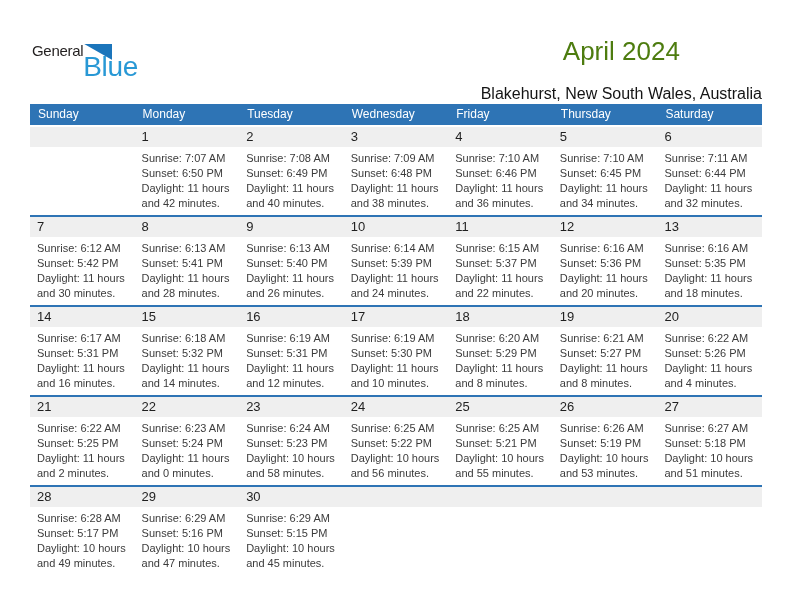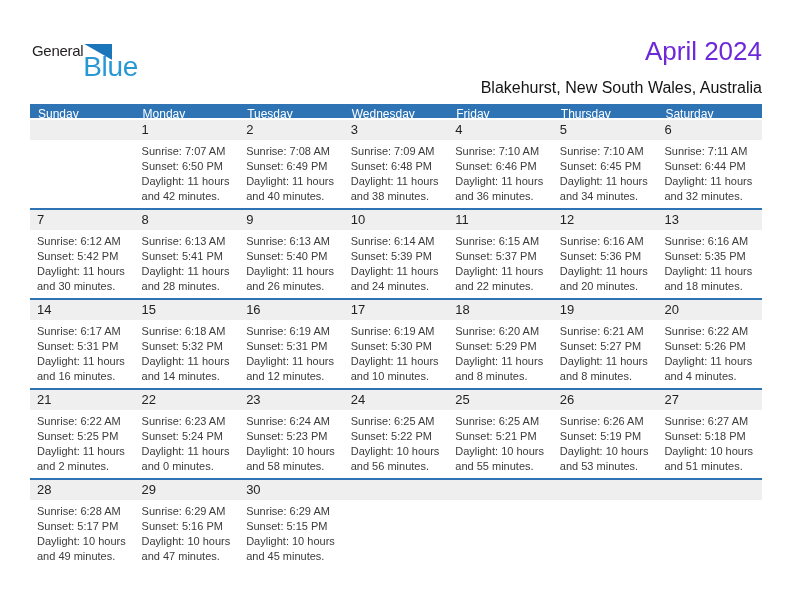--- a/index.html
+++ b/index.html
@@ -10,26 +10,26 @@
   .logo { position:absolute; left:32px; top:40px; width:107px; }
   .logo-line1 { display:flex; align-items:flex-start; }
   .logo-general { font-size:15px; color:#221f1f; letter-spacing:-0.3px; line-height:22px; }
   .logo-triangle { width:28px; height:16px; background:#1b75bb;
     clip-path:polygon(0 0,100% 0,100% 100%); margin-top:4px; margin-left:1px; flex:none; }
   .logo-blue { font-size:28px; color:#2898d5; text-align:right; margin-top:-6px;
     letter-spacing:-0.3px; line-height:22px; padding-right:1px; }
 
   
   .title-block { position:absolute; right:30px; top:36px; text-align:right; }
-  .month-title { font-size:26px; color:#6d28d9; line-height:30px; }
-  .location { font-size:16px; color:#141414; margin-top:13px; }
+  .month-title { font-size:26px; color:#4d7c0f; line-height:30px;text-align:center; }
+  .location { font-size:16px; color:#141414; margin-top:19px; }
 
   
   .calendar { position:absolute; left:30px; top:104px; width:732px; }
-  .weekday-row { display:grid; grid-template-columns:repeat(7,1fr); background:#2e74b5; height:14px; }
+  .weekday-row { display:grid; grid-template-columns:repeat(7,1fr); background:#2e74b5; height:21px; }
   .weekday-cell { color:#ffffff; font-size:12px; line-height:21px; padding-left:8px; overflow:hidden; }
   .week-row { display:grid; grid-template-columns:repeat(7,1fr); border-top:2px solid #2e74b5; height:88px; }
   .week-row.first { border-top-color:#ffffff; }
   .day-cell { overflow:hidden; }
   .day-num { height:20px; line-height:20px; font-size:13px; padding-left:7px;
     background:#efefef; color:#1f1f1f; }
   .day-details { padding:4px 0 0 7px; font-size:11px; line-height:15px; color:#3b3b3b; }
   .detail-line { white-space:nowrap; }
 </style>
 </head>

